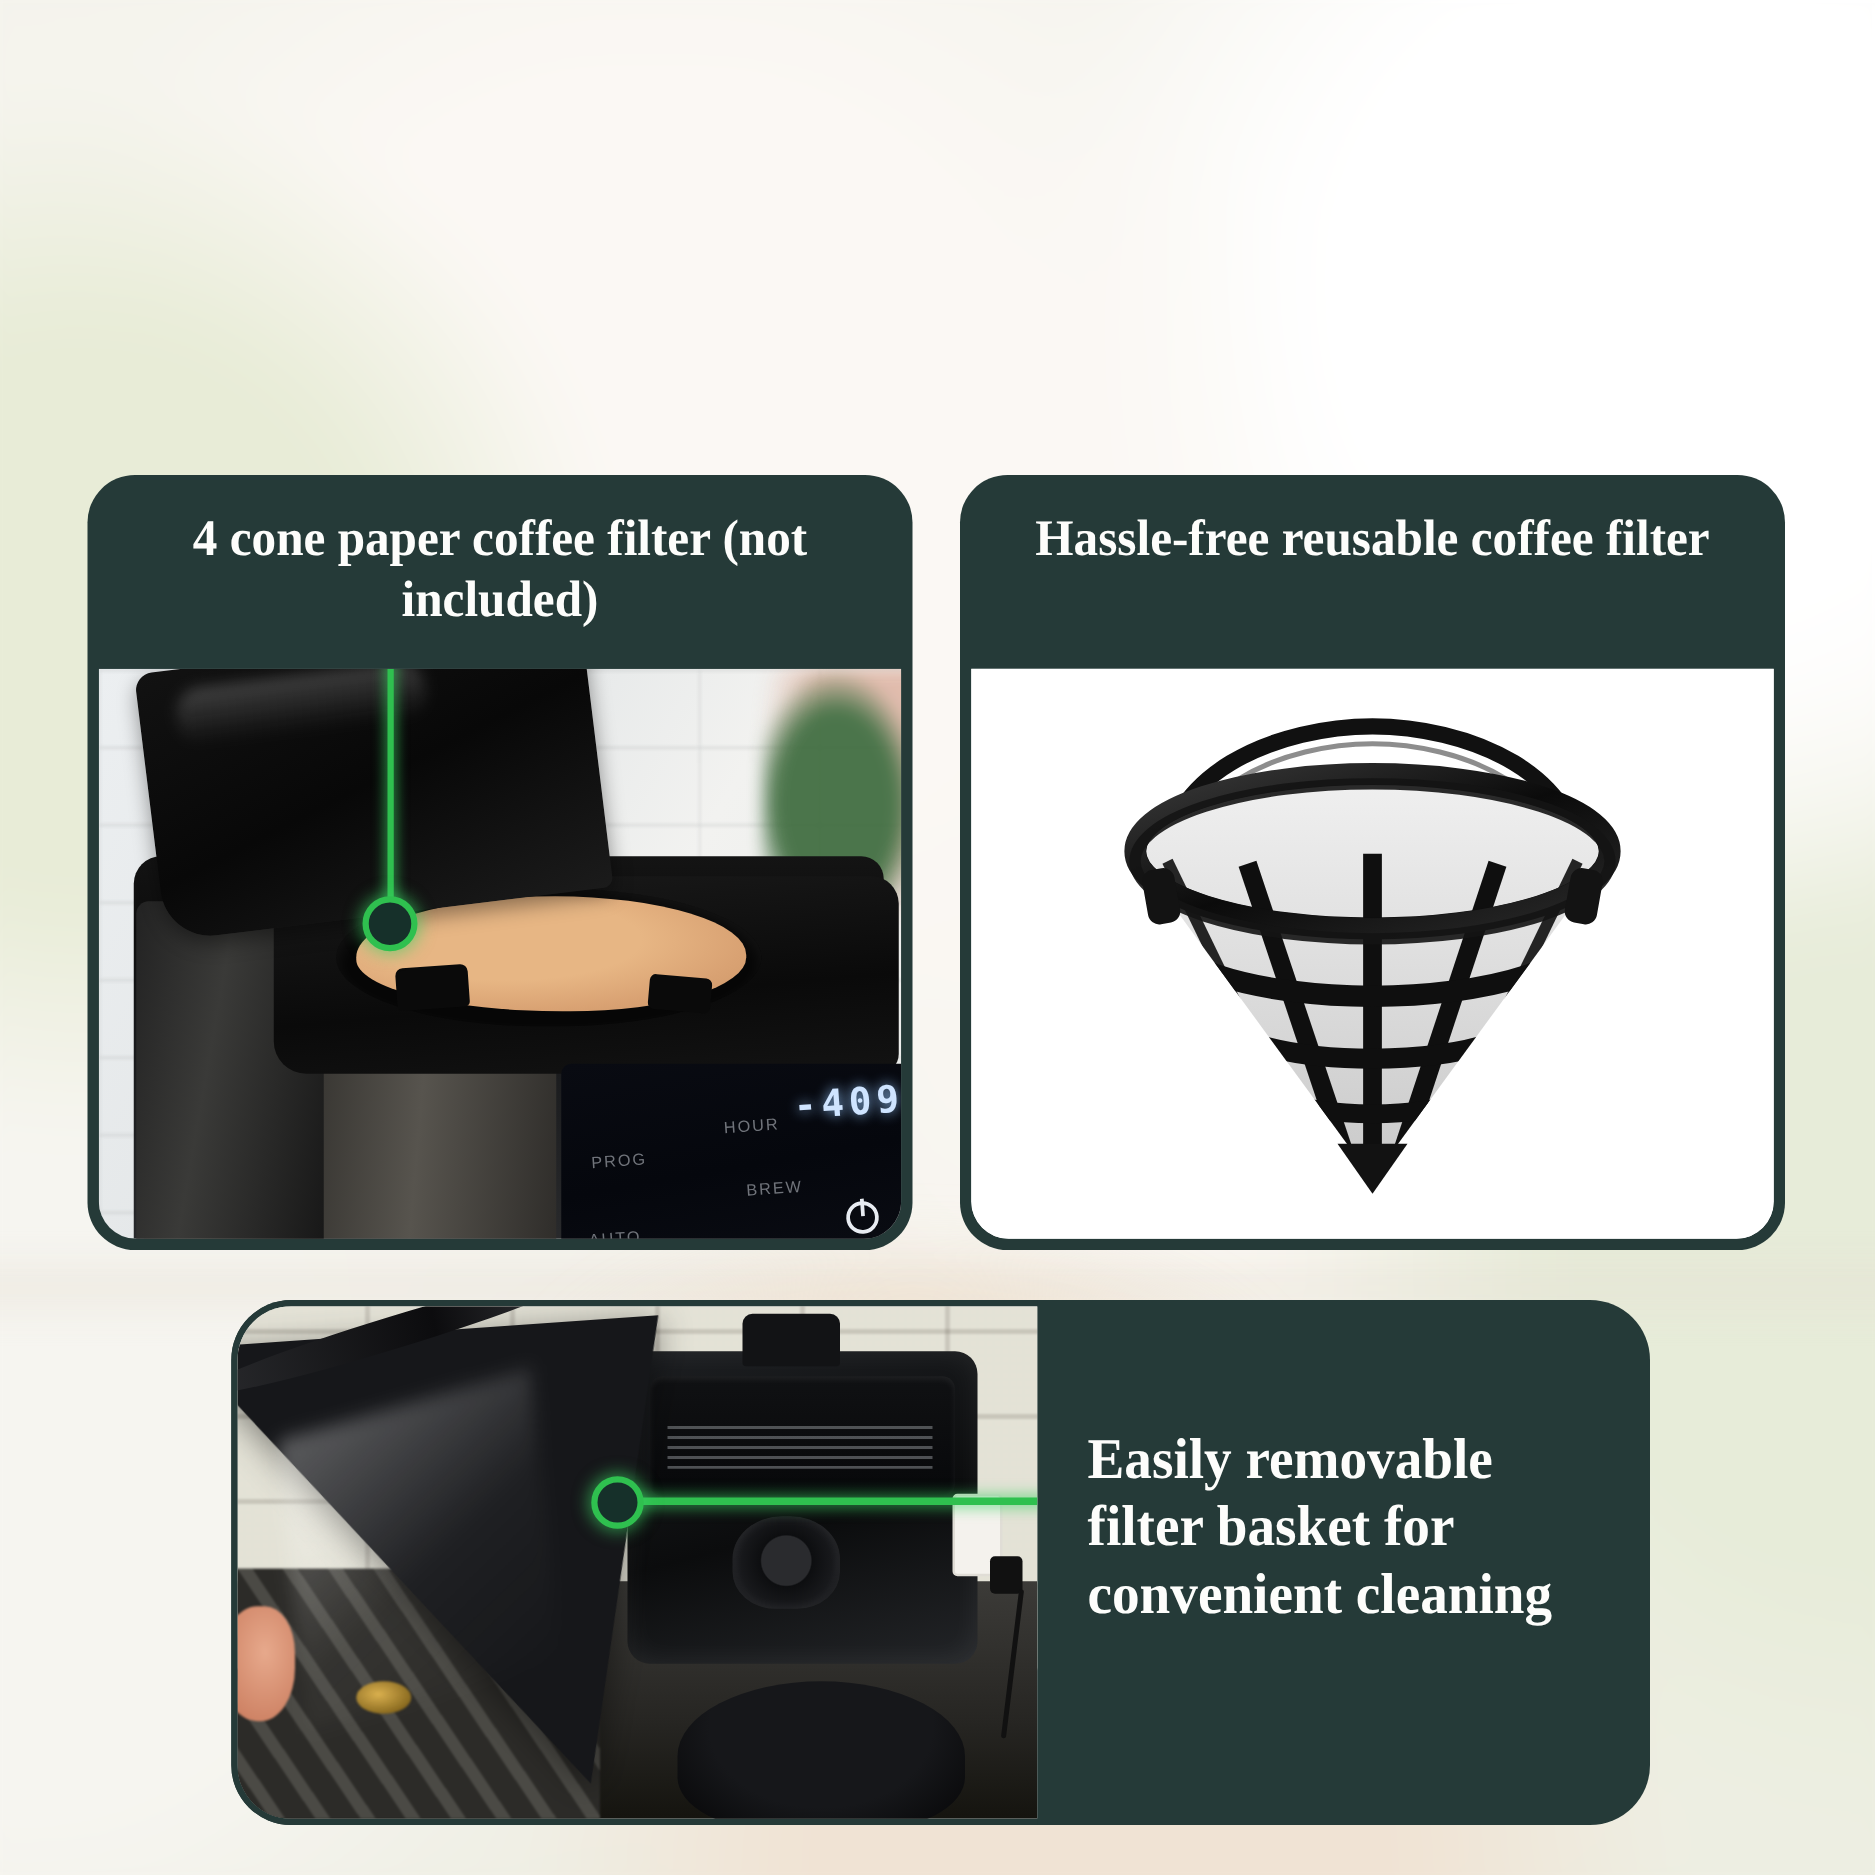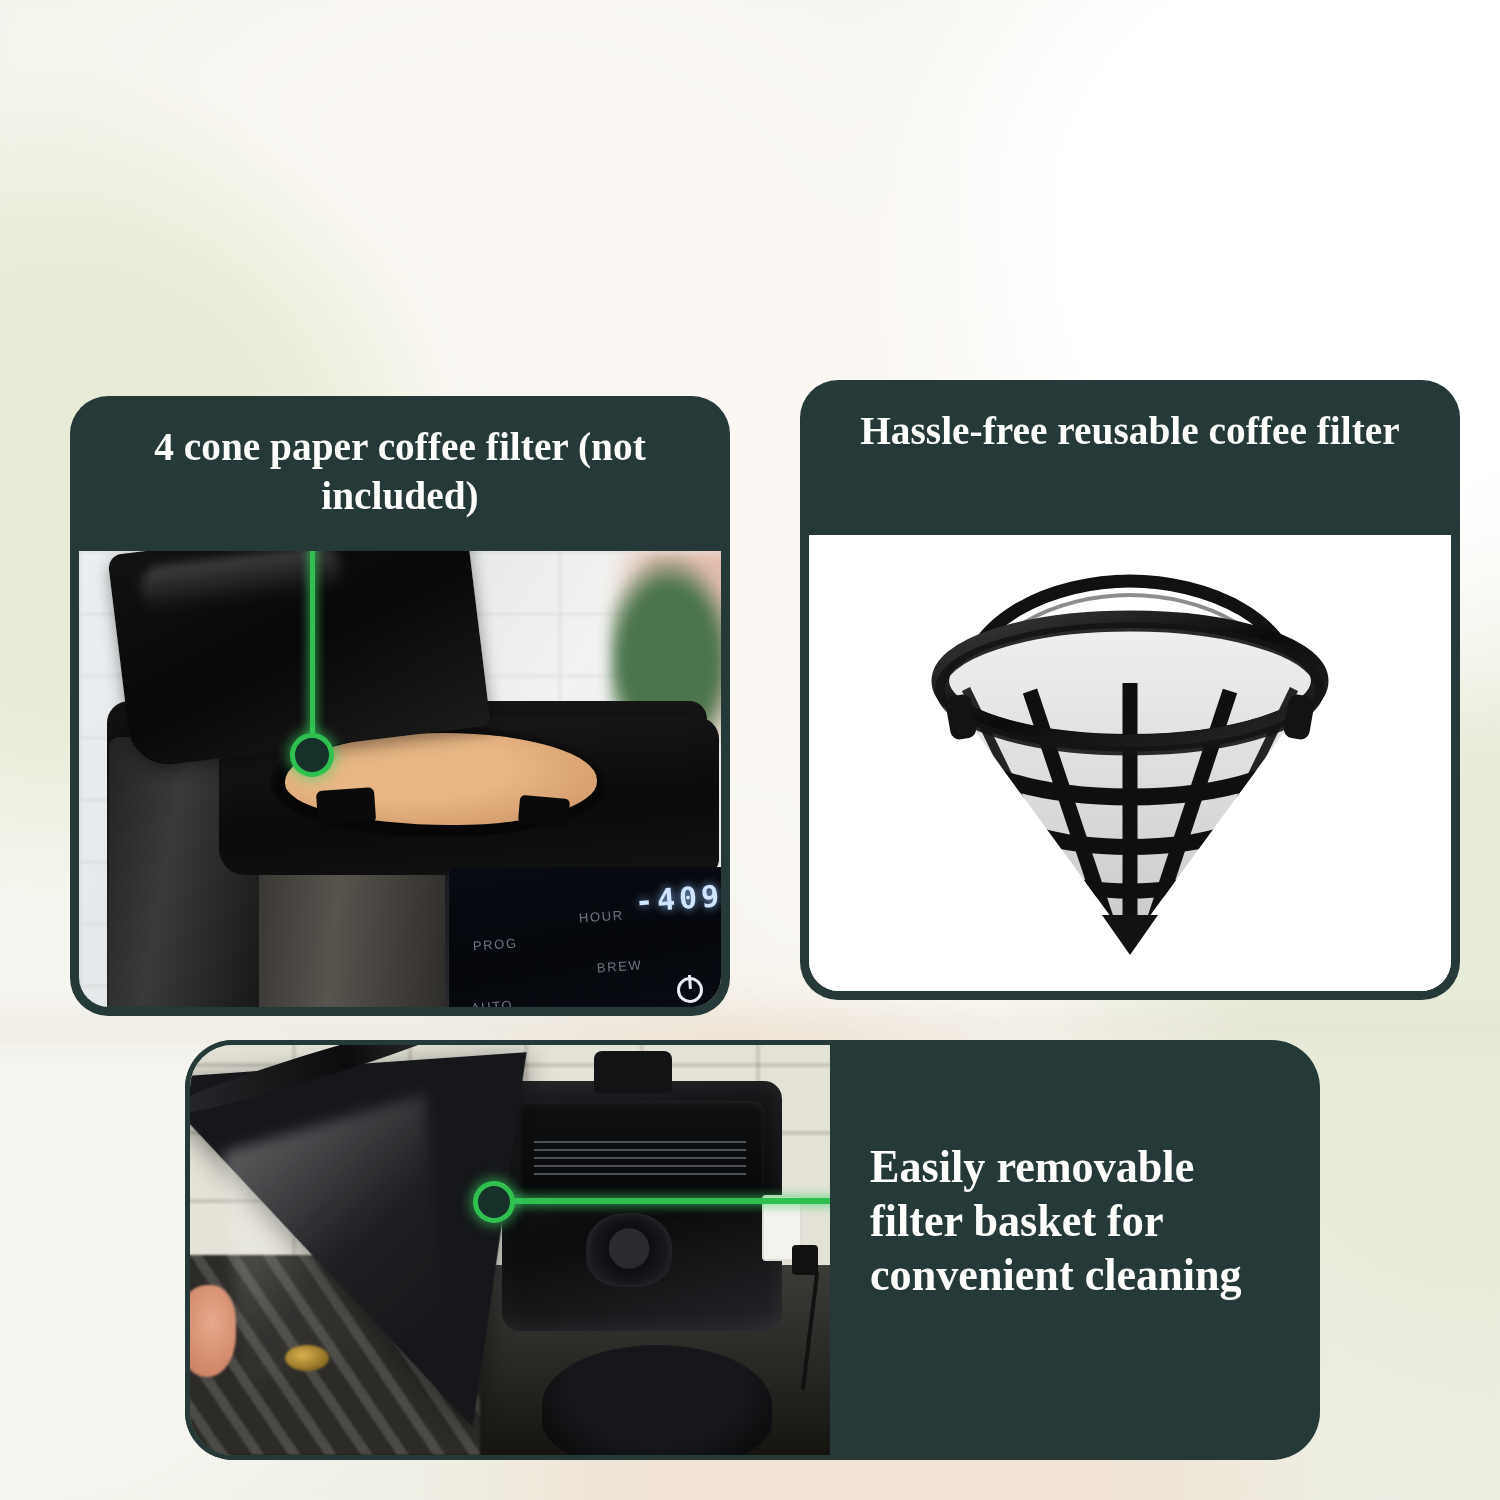--- a/index.html
+++ b/index.html
@@ -95,25 +95,25 @@
     transform: scaleX(0.96);
   }
   .card-photo {
     position: absolute;
     left: 9px; right: 9px; bottom: 9px;
     border-radius: 0 0 30px 30px;
     overflow: hidden;
   }
 
   
-  #card-left  { left: 70px;  top: 396px; width: 660px; height: 620px; }
+  #card-left  { left: 70px;  top: 380px; width: 660px; height: 620px; }
   #card-left .card-photo { top: 155px; }
 
   
-  #card-right { left: 768px; top: 380px; width: 660px; height: 620px; margin-left: 32px; }
+  #card-right { left: 768px; top: 380px; width: 660px; height: 620px; }
   #card-right .card-photo { top: 155px; background: #ffffff; }
 
   
   .photo1 {
     position: absolute; inset: 0;
     background:
       linear-gradient(120deg, #eceff1 0%, #e4e7e8 38%, #f2f2f0 62%, #e9ebe9 100%);
     overflow: hidden;
   }
   .p1-tile {

